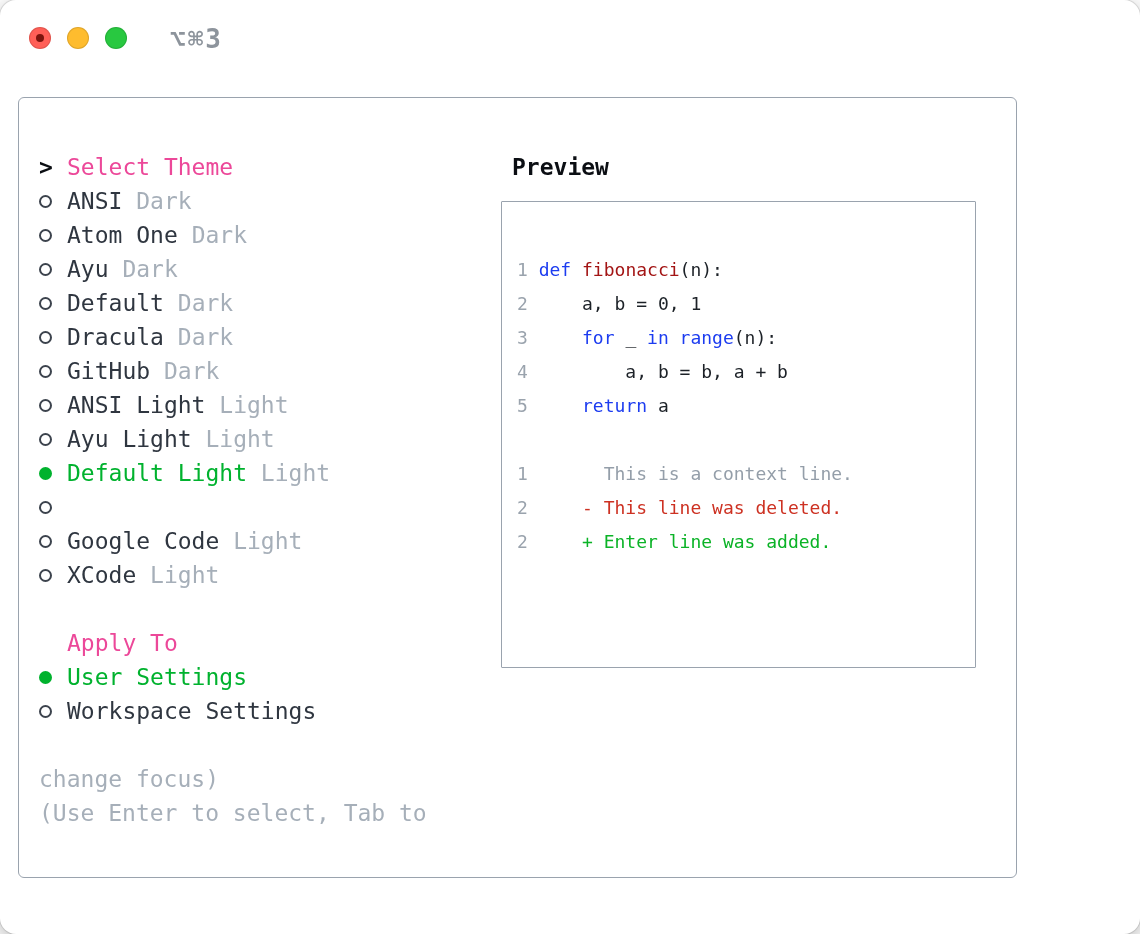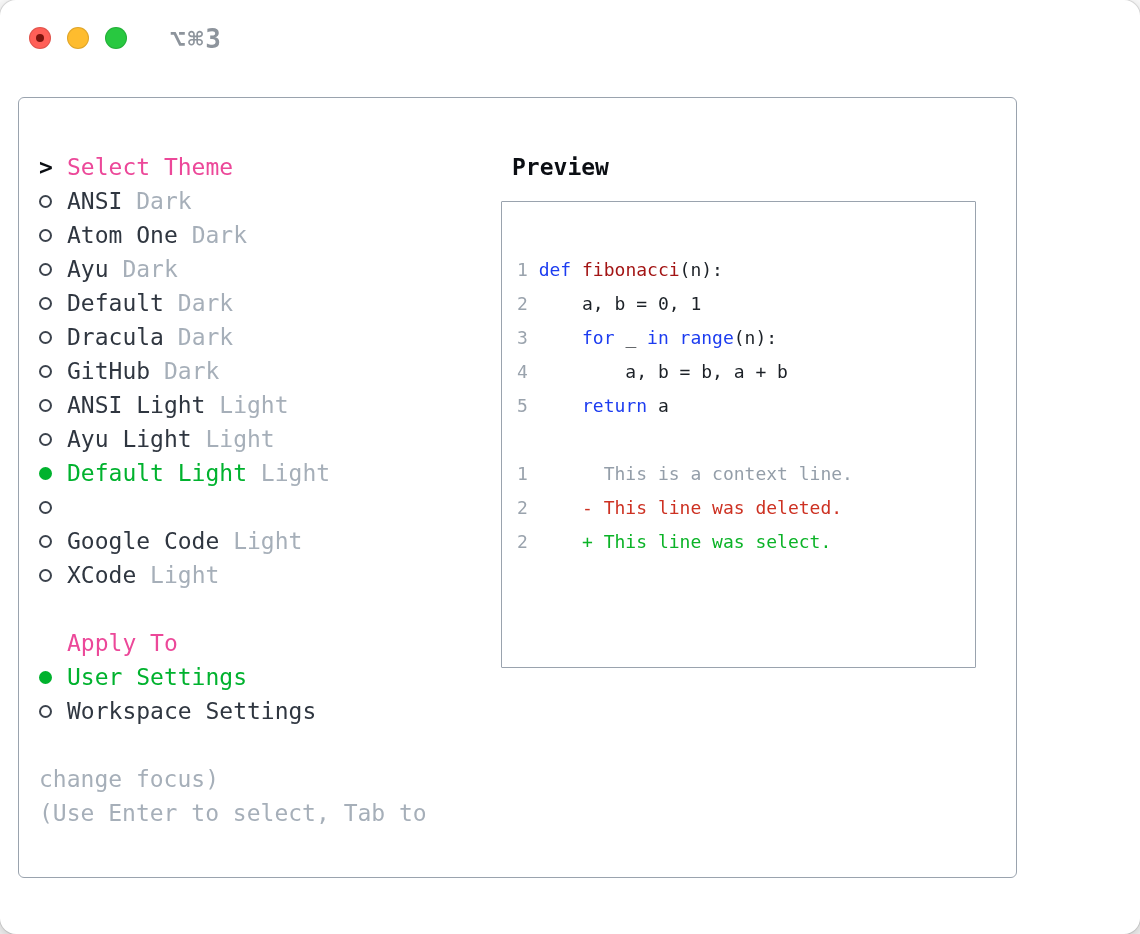--- a/index.html
+++ b/index.html
@@ -167,19 +167,19 @@
       <div class="preview-box">
         <div id="preview-code">
             <div class="code-line"><span class="ln">1</span><span class="tok-keyword">def</span><span class="tok-plain"> </span><span class="tok-function">fibonacci</span><span class="tok-plain">(n):</span></div>
             <div class="code-line"><span class="ln">2</span><span class="tok-plain">    a, b = 0, 1</span></div>
             <div class="code-line"><span class="ln">3</span><span class="tok-plain">    </span><span class="tok-keyword">for</span><span class="tok-plain"> _ </span><span class="tok-keyword">in</span><span class="tok-plain"> </span><span class="tok-keyword">range</span><span class="tok-plain">(n):</span></div>
             <div class="code-line"><span class="ln">4</span><span class="tok-plain">        a, b = b, a + b</span></div>
             <div class="code-line"><span class="ln">5</span><span class="tok-plain">    </span><span class="tok-keyword">return</span><span class="tok-plain"> a</span></div>
             <div class="code-line"></div>
             <div class="code-line"><span class="ln">1</span><span class="tok-context">      This is a context line.</span></div>
             <div class="code-line"><span class="ln">2</span><span class="tok-deleted">    - This line was deleted.</span></div>
-            <div class="code-line"><span class="ln">2</span><span class="tok-added">    + This line was select.</span></div>
+            <div class="code-line"><span class="ln">2</span><span class="tok-added">    + Enter line was added.</span></div>
           </div>
       </div>
     </div>
 
   </div>
 </div>
 
 </body></html>

